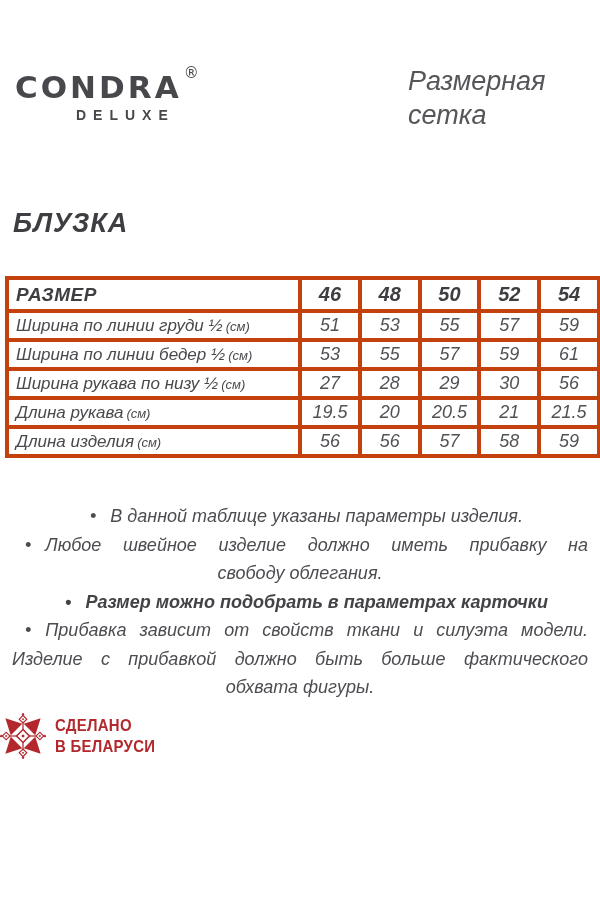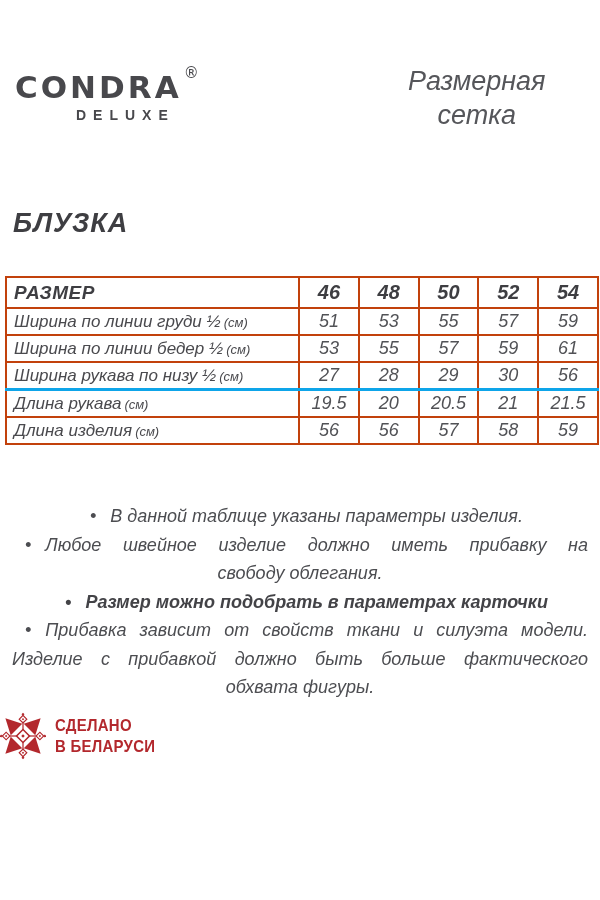--- a/index.html
+++ b/index.html
@@ -41,21 +41,20 @@
   }
 
   
   .doc-title{
     position:absolute;left:408px;top:64px;
     font-style:italic;
     font-size:27px;
     line-height:34px;
     color:#55565a;
     white-space:pre-line;
-    text-align:center;
   }
   .product-title{
     position:absolute;left:13px;top:160px;
     font-style:italic;
     font-weight:bold;
     font-size:27px;
     letter-spacing:1px;
     color:#3e3e42;
     margin-top:48px;
   }
@@ -63,21 +62,21 @@
   
   .size-table{
     position:absolute;left:5px;top:276px;
     width:592px;
     border-collapse:collapse;
     table-layout:fixed;
   }
   .size-table col.c-label{width:293px;}
   .size-table col.c-num{width:59.8px;}
   .size-table td,.size-table th{
-    border:2px solid #c2410c;
+    border:4px solid #c2410c;
     padding:0;
     vertical-align:middle;
     height:25px;
     overflow:hidden;
     white-space:nowrap;
   }
   .size-table{border:2px solid #2e2e2e;}
   .size-table tr.head th{height:29px;}
   .size-table tr.group-sep td{border-top:3px solid #0ea5e9;}
   .cell-label{

